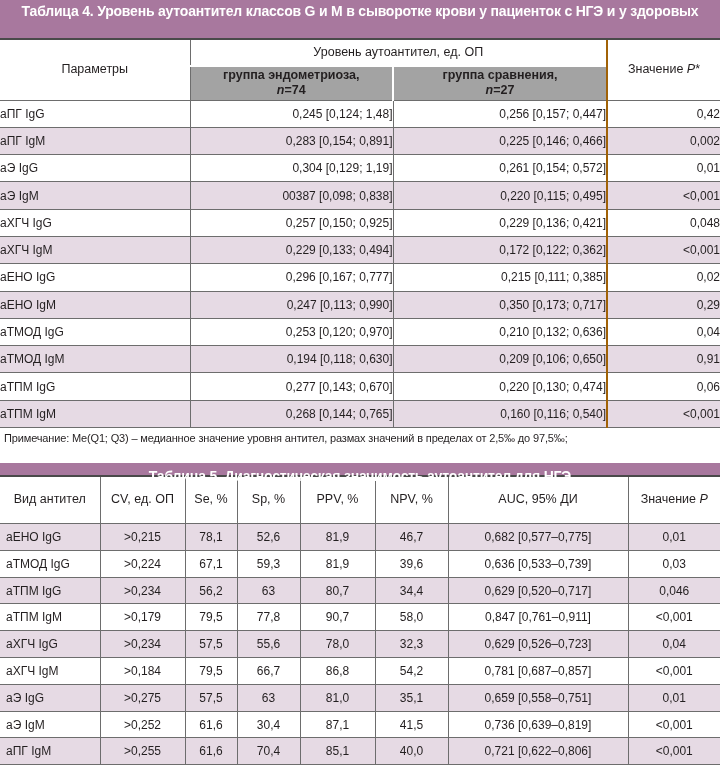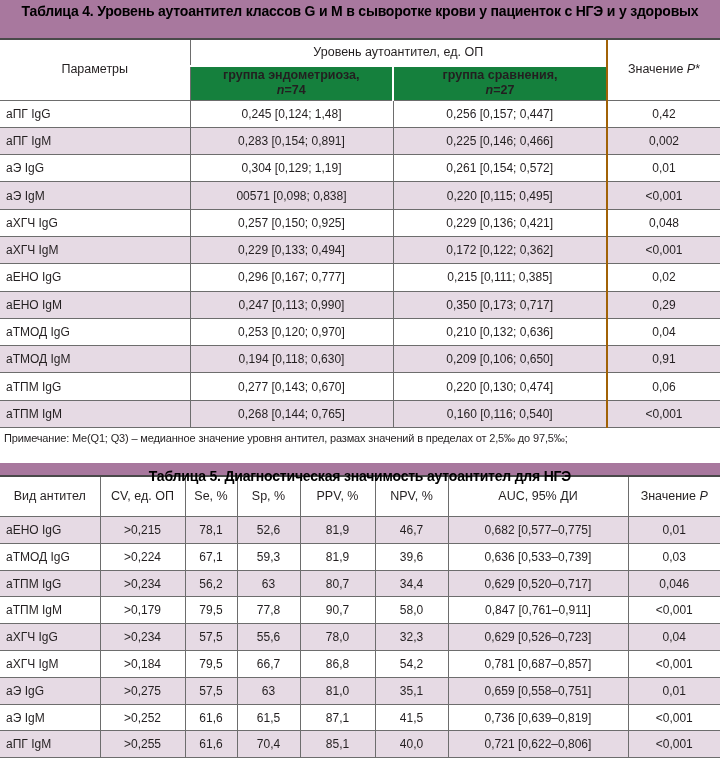--- a/index.html
+++ b/index.html
@@ -1,38 +1,38 @@
 <!DOCTYPE html>
 <html><head>
 <meta charset="utf-8">
 <style>
   * { box-sizing: border-box; margin: 0; padding: 0; }
   body {
     width: 720px; height: 773px; background: #ffffff; overflow: hidden;
     font-family: "Liberation Sans", sans-serif; color: #231f20;
   }
   .tbl-title {
-    background: #a8789e; color: #000000; font-weight: bold;
+    background: #a8789e; color: #ffffff; font-weight: bold;
     text-align: center; font-size: 14px; line-height: 17px;
     letter-spacing: -0.2px;
   }
   #t4-title { height: 40px; padding-top: 3px; border-bottom: 2px solid #4a4a4a; }
   #t5-title { height: 14px; padding-top: 5px; border-bottom: 2px solid #4a4a4a; margin-top: 17px; }
   table { border-collapse: collapse; width: 720px; table-layout: fixed; font-size: 12px; }
   td, th { border-bottom: 1px solid #6d6d6d; }
   th { font-weight: normal; font-size: 12.5px; text-align: center; line-height: 15px; }
   .vline { border-left: 1px solid #6d6d6d; }
   .vthick { border-left: 2px solid #a16207; }
-  .sub { background: #15803d; font-weight: bold; }
+  .sub { background: #a3a3a3; font-weight: bold; }
   tr.alt td { background: #e6dae4; }
-  #t4 td { height: 27.3px; text-align: center; }
-  #t4 td.param { text-align: left; padding-left: 6px; }
+  #t4 td { height: 27.3px; text-align: right; }
+  #t4 td.param { text-align: left; padding-left: 0; }
   #t5 td { height: 26.8px; text-align: center; }
   #t5 td.param { text-align: left; padding-left: 6px; }
-  #t5 th { height: 40px; }
+  #t5 th { height: 47px; }
   .note { font-size: 11px; line-height: 14.5px; padding: 3px 6px 0 4px; letter-spacing: -0.15px; }
   i { font-style: italic; }
 </style>
 </head>
 <body>
 
 <div id="t4-title" class="tbl-title">
   <div>Таблица 4. Уровень аутоантител классов G и M в сыворотке крови у пациенток с НГЭ и у здоровых</div>
 </div>
 
@@ -76,21 +76,21 @@
         <td class="vthick">0,002</td>
       </tr>
       <tr>
         <td class="param">аЭ IgG</td>
         <td class="vline">0,304 [0,129; 1,19]</td>
         <td class="vline">0,261 [0,154; 0,572]</td>
         <td class="vthick">0,01</td>
       </tr>
       <tr class="alt">
         <td class="param">аЭ IgM</td>
-        <td class="vline">00571 [0,098; 0,838]</td>
+        <td class="vline">00387 [0,098; 0,838]</td>
         <td class="vline">0,220 [0,115; 0,495]</td>
         <td class="vthick">&lt;0,001</td>
       </tr>
       <tr>
         <td class="param">аХГЧ IgG</td>
         <td class="vline">0,257 [0,150; 0,925]</td>
         <td class="vline">0,229 [0,136; 0,421]</td>
         <td class="vthick">0,048</td>
       </tr>
       <tr class="alt">
@@ -235,21 +235,21 @@
         <td class="vline">63</td>
         <td class="vline">81,0</td>
         <td class="vline">35,1</td>
         <td class="vline">0,659 [0,558–0,751]</td>
         <td class="vline">0,01</td>
       </tr>
       <tr>
         <td class="param">аЭ IgM</td>
         <td class="vline">&gt;0,252</td>
         <td class="vline">61,6</td>
-        <td class="vline">61,5</td>
+        <td class="vline">30,4</td>
         <td class="vline">87,1</td>
         <td class="vline">41,5</td>
         <td class="vline">0,736 [0,639–0,819]</td>
         <td class="vline">&lt;0,001</td>
       </tr>
       <tr class="alt">
         <td class="param">аПГ IgM</td>
         <td class="vline">&gt;0,255</td>
         <td class="vline">61,6</td>
         <td class="vline">70,4</td>

